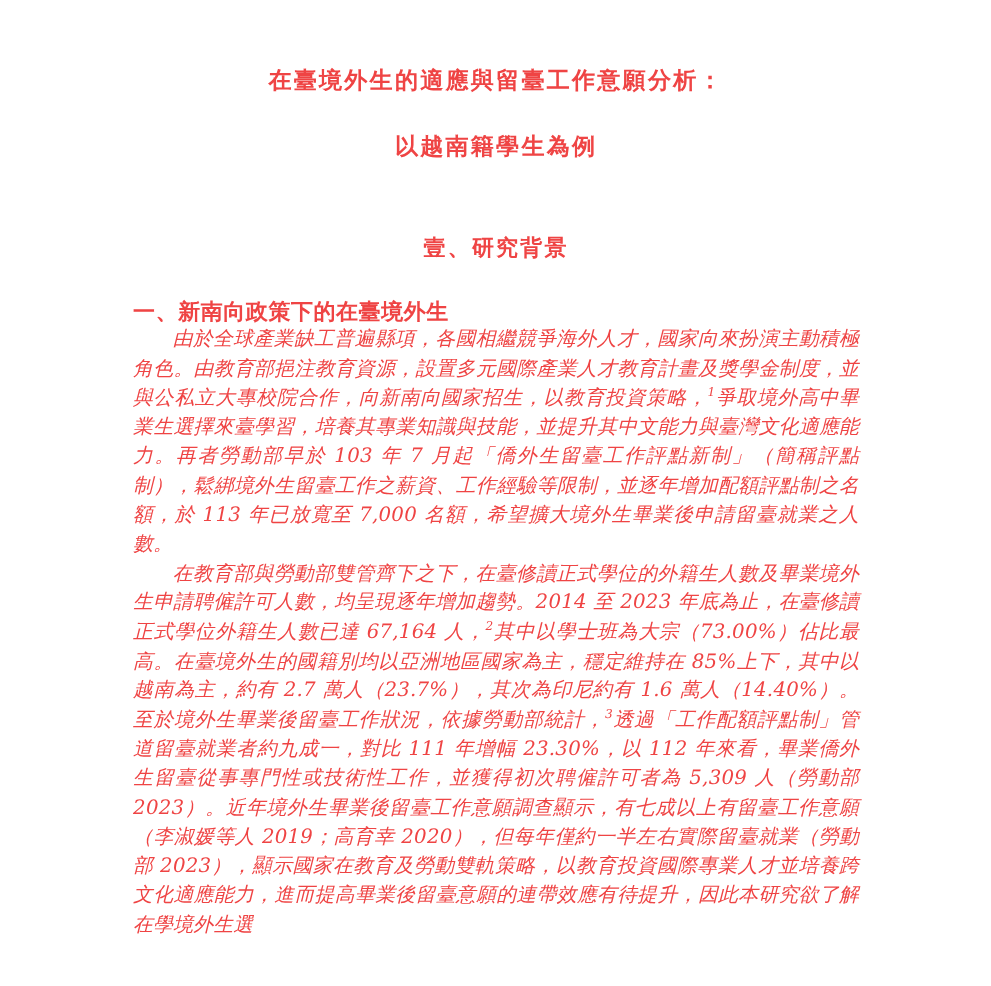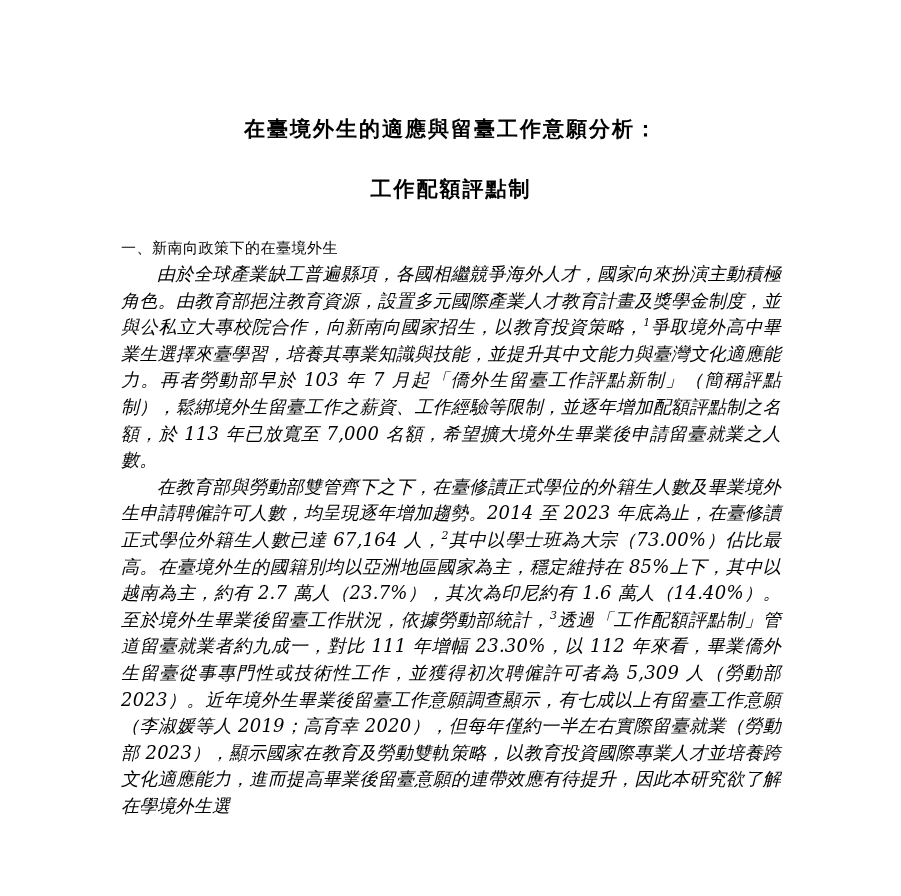--- a/index.html
+++ b/index.html
@@ -6,25 +6,25 @@
   html, body {
     margin: 0;
     padding: 0;
     background: #ffffff;
   }
   .page {
     position: relative;
     width: 901px;
     height: 896px;
     background: #ffffff;
-    color: #000000;
+    color: #ef4444;
     font-family: "DejaVu Serif", "Liberation Serif", serif;
     overflow: hidden;
     box-sizing: border-box;
-    padding: 116px 120px 0 121px;
+    padding: 60px 120px 0 121px;
   }
   .title-line {
     text-align: center;
     font-size: 21px;
     font-weight: bold;
     letter-spacing: 2px;
     line-height: 1.25;
     margin: 0;
   }
   .title-line.first {
@@ -32,22 +32,22 @@
   }
   .section-heading {
     text-align: center;
     font-size: 20px;
     font-weight: bold;
     letter-spacing: 2px;
     margin: 66px 0 0 0;
     line-height: 1.25;
   }
   .subsection-heading {
-    font-size: 15px;
-    font-weight: normal;
+    font-size: 20px;
+    font-weight: bold;
     margin: 32px 0 0 0;
     line-height: 26.6px;
     letter-spacing: 0.5px;
   }
   .body-para {
     font-size: 18px;
     line-height: 26.6px;
     margin: 0;
     text-align: justify;
     text-indent: 2em;
@@ -60,22 +60,23 @@
     vertical-align: super;
   }
 </style>
 </head>
 <body>
 
 <div class="page">
 
   <h1 class="title-line first">在臺境外生的適應與留臺工作意願分析：</h1>
 
-  <h1 class="title-line">工作配額評點制</h1>
+  <h1 class="title-line">以越南籍學生為例</h1>
 
+  <h2 class="section-heading">壹、研究背景</h2>
 
   <h3 class="subsection-heading">一、新南向政策下的在臺境外生</h3>
 
   <p class="body-para">由於全球產業缺工普遍縣項，各國相繼競爭海外人才，國家向來扮演主動積極角色。由教育部挹注教育資源，設置多元國際產業人才教育計畫及獎學金制度，並與公私立大專校院合作，向新南向國家招生，以教育投資策略，<sup>1</sup>爭取境外高中畢業生選擇來臺學習，培養其專業知識與技能，並提升其中文能力與臺灣文化適應能力。再者勞動部早於 103 年 7 月起「僑外生留臺工作評點新制」（簡稱評點制），鬆綁境外生留臺工作之薪資、工作經驗等限制，並逐年增加配額評點制之名額，於 113 年已放寬至 7,000 名額，希望擴大境外生畢業後申請留臺就業之人數。</p>
 
   <p class="body-para">在教育部與勞動部雙管齊下之下，在臺修讀正式學位的外籍生人數及畢業境外生申請聘僱許可人數，均呈現逐年增加趨勢。2014 至 2023 年底為止，在臺修讀正式學位外籍生人數已達 67,164 人，<sup>2</sup>其中以學士班為大宗（73.00%）佔比最高。在臺境外生的國籍別均以亞洲地區國家為主，穩定維持在 85%上下，其中以越南為主，約有 2.7 萬人（23.7%），其次為印尼約有 1.6 萬人（14.40%）。至於境外生畢業後留臺工作狀況，依據勞動部統計，<sup>3</sup>透過「工作配額評點制」管道留臺就業者約九成一，對比 111 年增幅 23.30%，以 112 年來看，畢業僑外生留臺從事專門性或技術性工作，並獲得初次聘僱許可者為 5,309 人（勞動部 2023）。近年境外生畢業後留臺工作意願調查顯示，有七成以上有留臺工作意願（李淑媛等人 2019；高育幸 2020），但每年僅約一半左右實際留臺就業（勞動部 2023），顯示國家在教育及勞動雙軌策略，以教育投資國際專業人才並培養跨文化適應能力，進而提高畢業後留臺意願的連帶效應有待提升，因此本研究欲了解在學境外生選</p>
 
 </div>
 
 </body></html>

